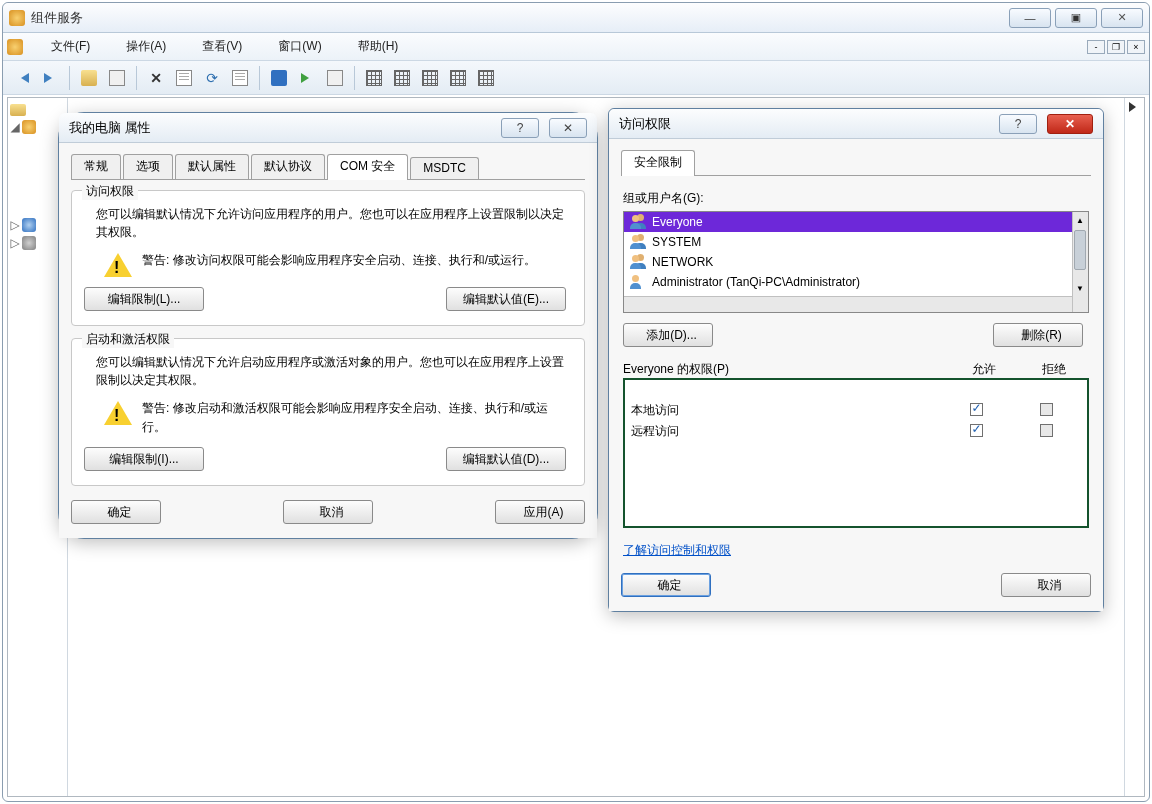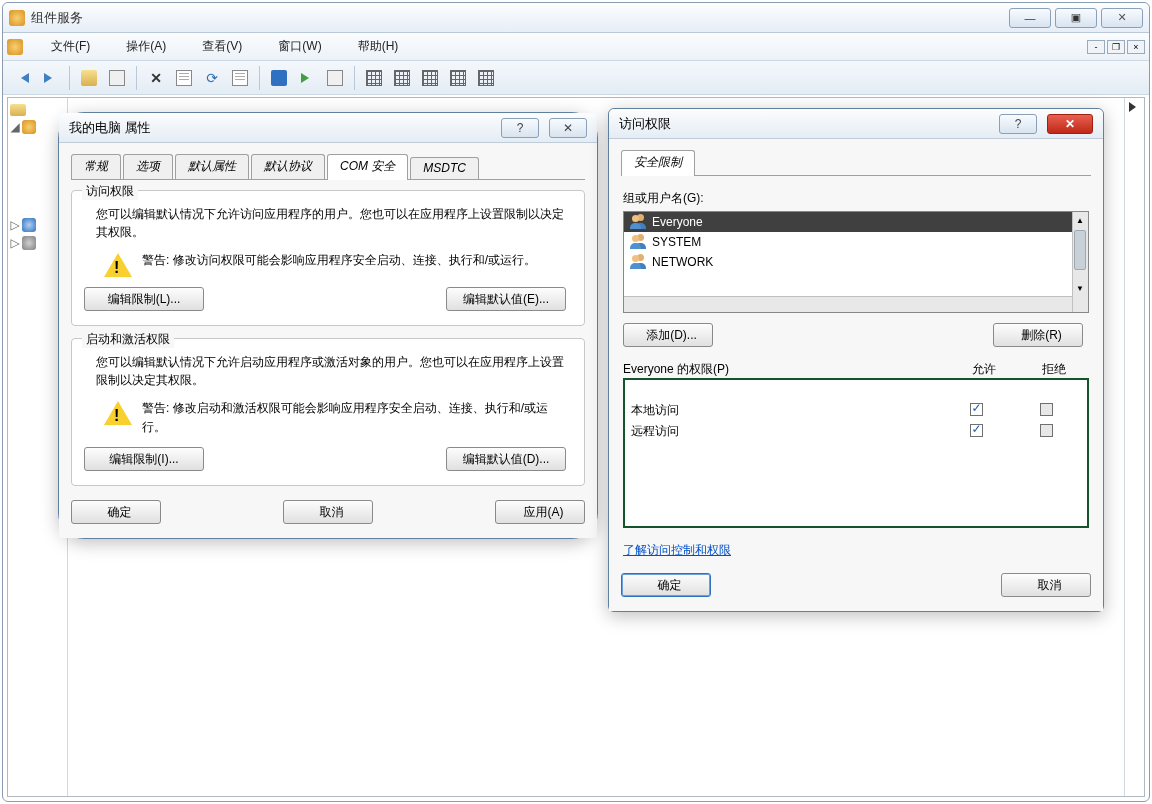--- a/index.html
+++ b/index.html
@@ -51,21 +51,21 @@
 
 .dialog { position: absolute; border: 1px solid #6080a0; border-radius: 6px; background: #fff; box-shadow: 0 4px 18px rgba(0,0,0,0.25); }
 .dialog-title { height: 30px; background: linear-gradient(#fcfdfe,#e4ecf4); border-bottom: 1px solid #c0ccd8; border-radius: 6px 6px 0 0; display: flex; align-items: center; padding: 0 10px; font-size: 13px; }
 .dialog-title .dlg-btns { margin-left: auto; display: flex; gap: 10px; }
 .dlg-btn { width: 38px; height: 20px; border: 1px solid #8aa0b8; border-radius: 3px; background: linear-gradient(#f8fbff,#d8e4f0); display: flex; align-items: center; justify-content: center; font-size: 12px; color: #444; }
 .dlg-btn.close-red { width: 46px; background: linear-gradient(#e86050,#c02818); color: #fff; font-weight: bold; border-color: #a02010; }
 .dialog-body { padding: 10px 12px 14px; background: #f7f7f7; }
 
 
 .tabs { display: flex; align-items: flex-end; border-bottom: 1px solid #a0a0a0; margin-bottom: 10px; }
-.tab { padding: 3px 12px 4px; border: 1px solid #a0a0a0; border-bottom: none; background: #f0f0f0; margin-right: 2px; border-radius: 3px 3px 0 0; font-size: 12px; font-style: italic; }
+.tab { padding: 3px 12px 4px; border: 1px solid #a0a0a0; border-bottom: none; background: #f0f0f0; margin-right: 2px; border-radius: 3px 3px 0 0; font-size: 12px; }
 .tab.active { background: #fff; position: relative; top: 1px; padding-bottom: 5px; }
 
 
 .groupbox { border: 1px solid #c8c8c8; border-radius: 4px; padding: 10px 12px 14px; margin-bottom: 12px; position: relative; background: #fff; }
 .groupbox .legend { position: absolute; top: -8px; left: 10px; background: #f7f7f7; padding: 0 4px; font-size: 12px; }
 .groupbox p { margin: 4px 0 4px 12px; font-size: 12px; line-height: 1.5; }
 .warn-row { display: flex; align-items: flex-start; gap: 10px; margin: 10px 0 10px 20px; }
 .warn-ico { width: 28px; height: 26px; position: relative; }
 .warn-ico::before { content:''; position:absolute; left:0; bottom:0; width:0; height:0; border:14px solid transparent; border-bottom:24px solid #f8d030; }
 .warn-ico::after { content:'!'; position:absolute; left:10px; bottom:0; font-size:16px; font-weight:bold; color:#000; }
@@ -84,21 +84,21 @@
 
 .access-label { font-size: 12px; margin-bottom: 4px; }
 .listbox { border: 1px solid #888; background: #fff; height: 102px; overflow: hidden; position: relative; }
 .listbox .scrollbar { position: absolute; right: 0; top: 0; bottom: 0; width: 16px; background: #e8e8e8; border-left: 1px solid #c0c0c0; }
 .listbox .scroll-thumb { position: absolute; right: 2px; top: 18px; width: 12px; height: 40px; background: #c8d0d8; border: 1px solid #a0a8b0; border-radius: 2px; }
 .listbox .scroll-up, .listbox .scroll-down { position: absolute; right: 0; width: 16px; height: 16px; display: flex; align-items: center; justify-content: center; font-size: 8px; }
 .listbox .scroll-up { top: 0; }
 .listbox .scroll-down { bottom: 16px; }
 .listbox .hscroll { position: absolute; left: 0; right: 16px; bottom: 0; height: 16px; background: #e8e8e8; border-top: 1px solid #c0c0c0; }
 .list-item { display: flex; align-items: center; gap: 6px; padding: 2px 6px; font-size: 12px; height: 20px; }
-.list-item.selected { background: #404040; color: #fff; }
+.list-item.selected { background: #6d28d9; color: #fff; }
 .user-ico { width: 16px; height: 14px; position: relative; }
 .user-ico::before { content:''; position:absolute; left:2px; top:0; width:7px; height:7px; background:#f0c080; border-radius:50%; }
 .user-ico::after { content:''; position:absolute; left:0; bottom:0; width:11px; height:6px; background:#5090d0; border-radius:5px 5px 0 0; }
 .user-ico.multi::before { box-shadow: 5px -1px 0 #e0b070; }
 .user-ico.multi::after { box-shadow: 5px 0 0 #4080c0; }
 
 .perm-header { display: flex; margin-top: 14px; font-size: 12px; }
 .perm-header .lbl { flex: 1; }
 .perm-header .col { width: 70px; text-align: center; }
 .perm-box { border: 2px solid #14532d; background: #fff; height: 150px; padding: 20px 6px; }
@@ -292,20 +292,24 @@
           <span>Everyone</span>
         </div>
         <div class="list-item">
           <span class="user-ico multi"></span>
           <span>SYSTEM</span>
         </div>
         <div class="list-item">
           <span class="user-ico multi"></span>
           <span>NETWORK</span>
         </div>
+        <div class="list-item">
+          <span class="user-ico"></span>
+          <span>Administrator (TanQi-PC\Administrator)</span>
+        </div>
         <div class="scrollbar">
           <div class="scroll-up">▲</div>
           <div class="scroll-thumb"></div>
           <div class="scroll-down">▼</div>
         </div>
         <div class="hscroll"></div>
       </div>
 
       <div class="btn-row" style="margin-top:10px;">
         <button class="push-btn small">添加(D)...</button>

